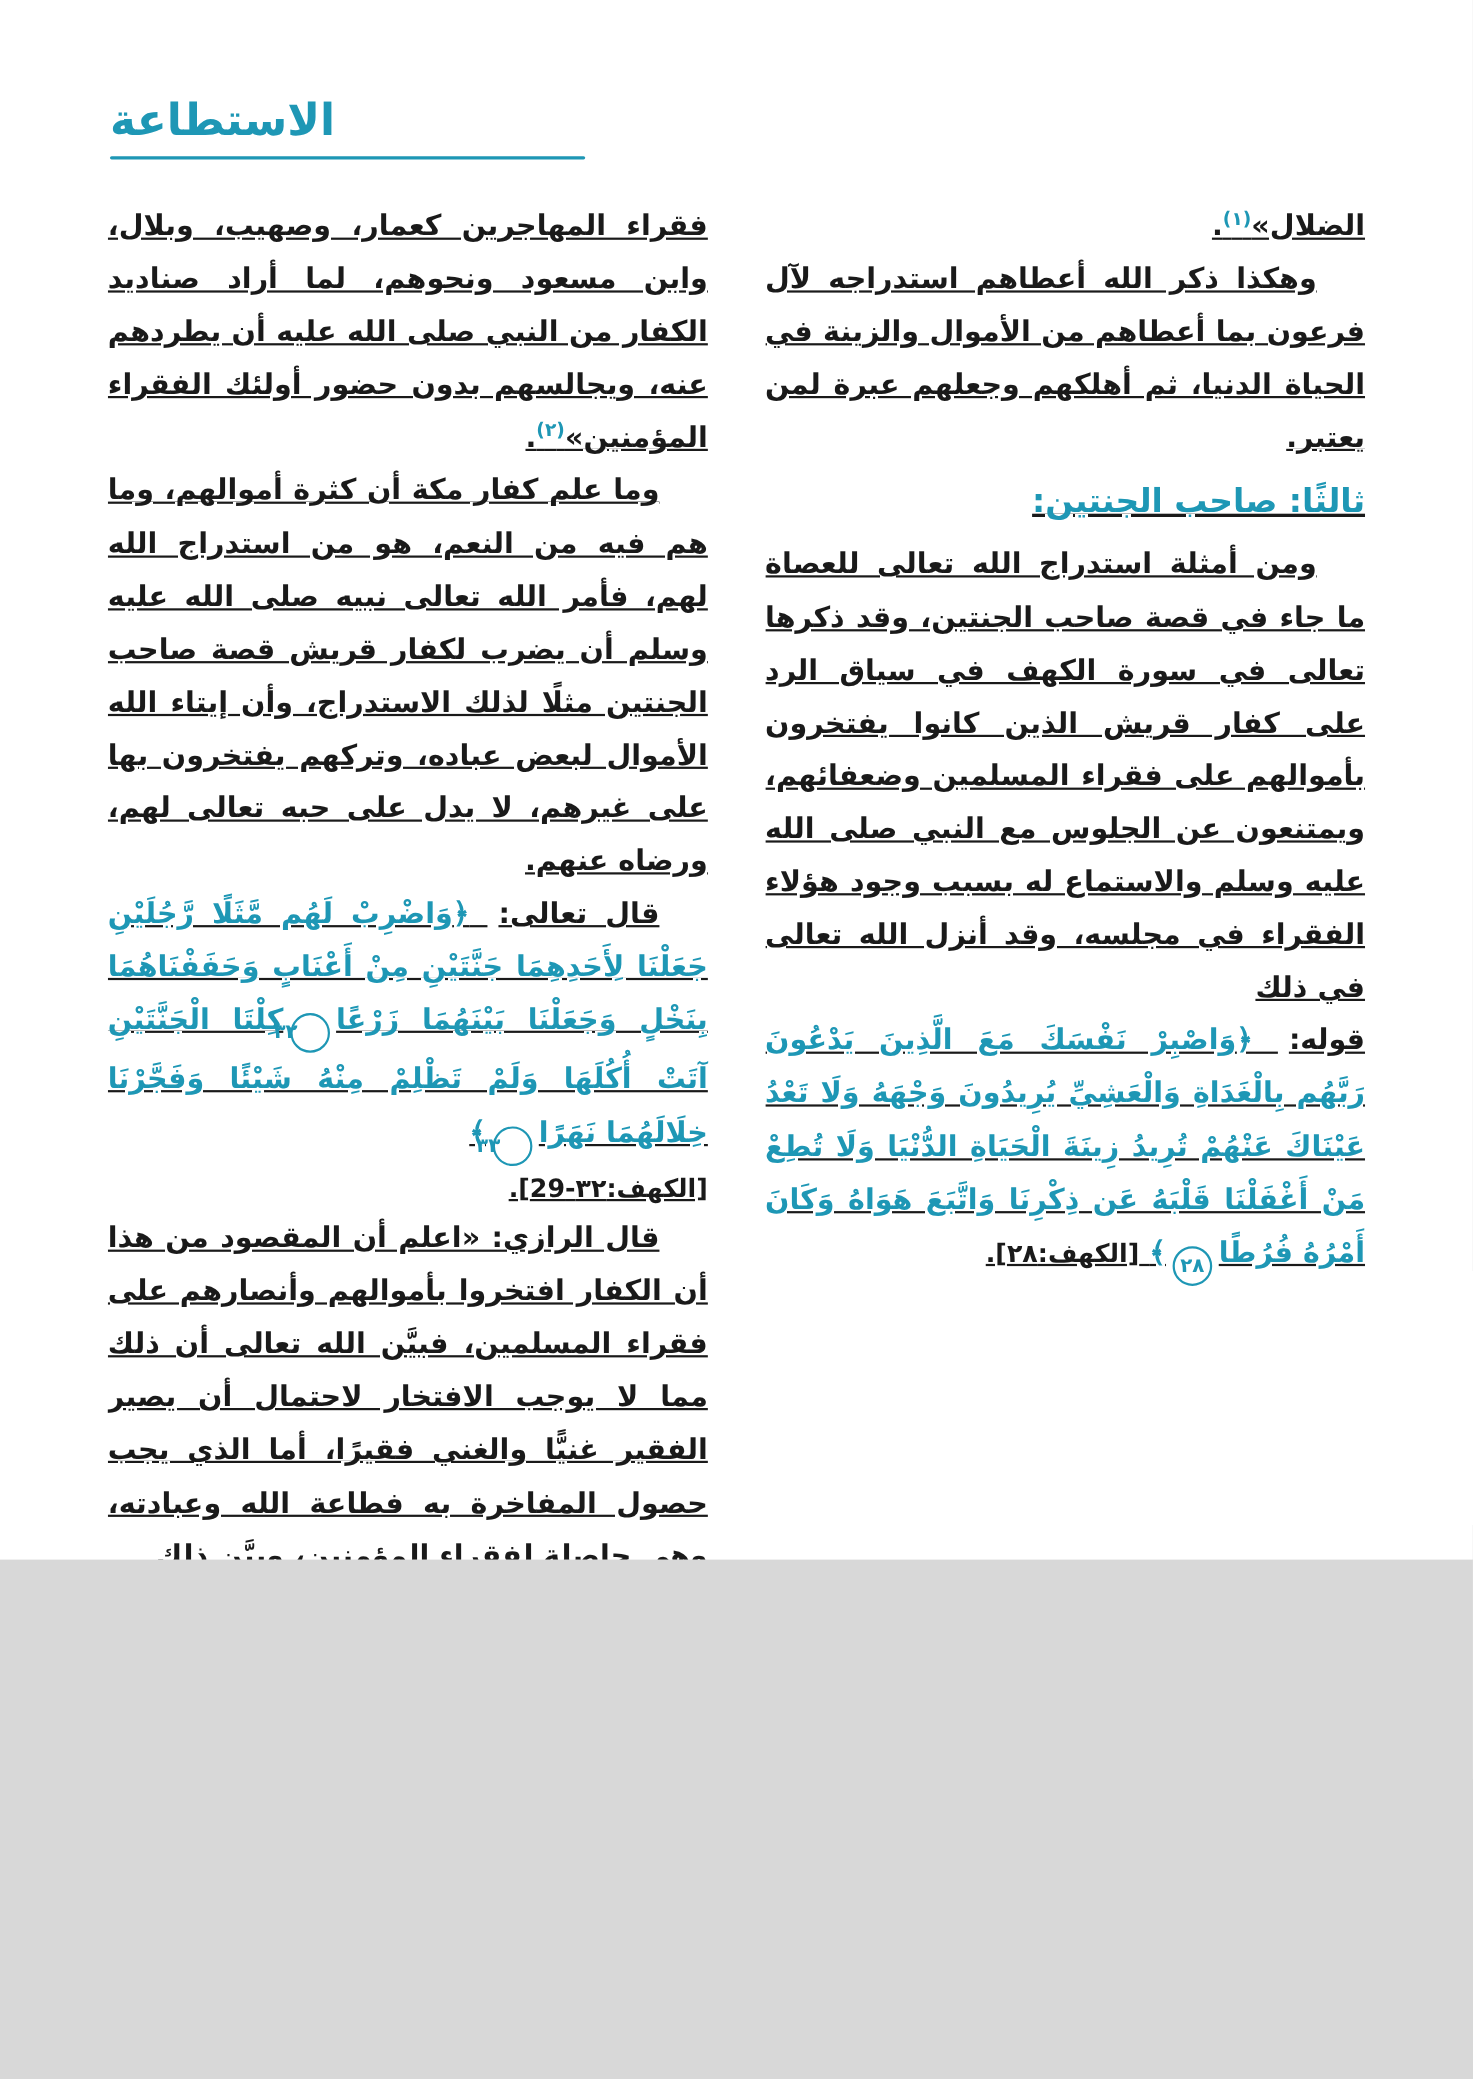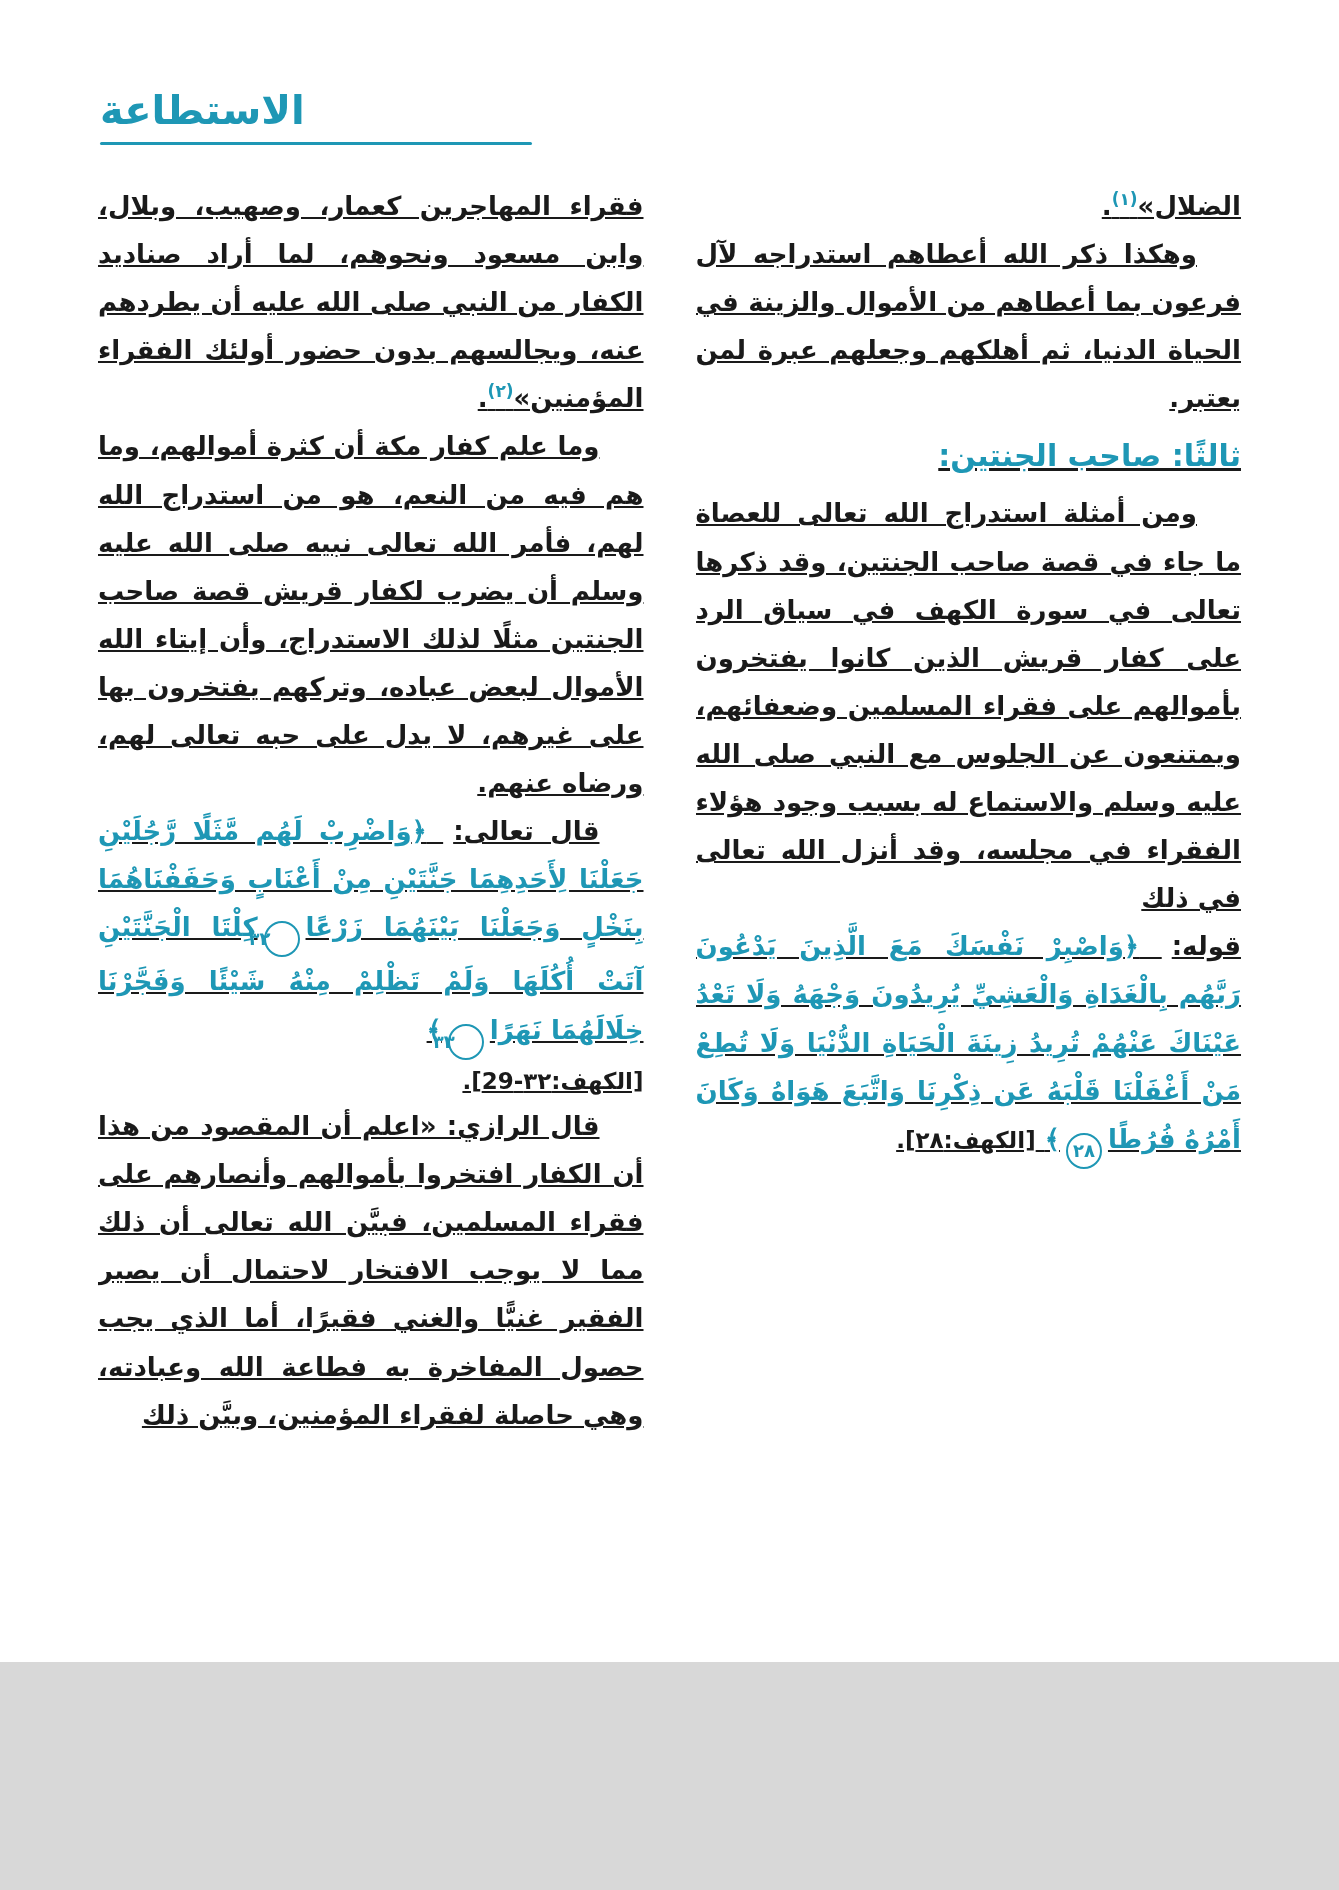--- a/index.html
+++ b/index.html
@@ -1,19 +1,19 @@
 <!DOCTYPE html>
 <html lang="ar" style="--accent: #1e97b5; --ink: #1a1a1a;"><head>
 <meta charset="utf-8">
 <style>
   :root { --accent:#1e97b5; --ink:#1a1a1a; }
   * { margin:0; padding:0; box-sizing:border-box; }
   html,body { background:#d8d8d8; }
   .page {
-    position:relative; width:1339px; height:1662px; margin:0 auto;
+    position:relative; width:1339px; height:1418px; margin:0 auto;
     background:#ffffff; overflow:hidden; direction:rtl;
     font-family:"DejaVu Sans", sans-serif; color:var(--ink);
   }
   .header { position:absolute; top:86px; left:100px; width:432px; }
   .chapter-title { color:var(--accent); font-size:40px; font-weight:bold; text-align:left; line-height:1.2; }
   .header-rule { margin-top:8px; height:3px; background:var(--accent); border-radius:2px; }
 
   .columns { position:absolute; top:182px; right:98px; left:98px; display:flex; gap:52px; }
   .col { flex:1; max-height:1500px; overflow:hidden;text-decoration:underline; }
 

